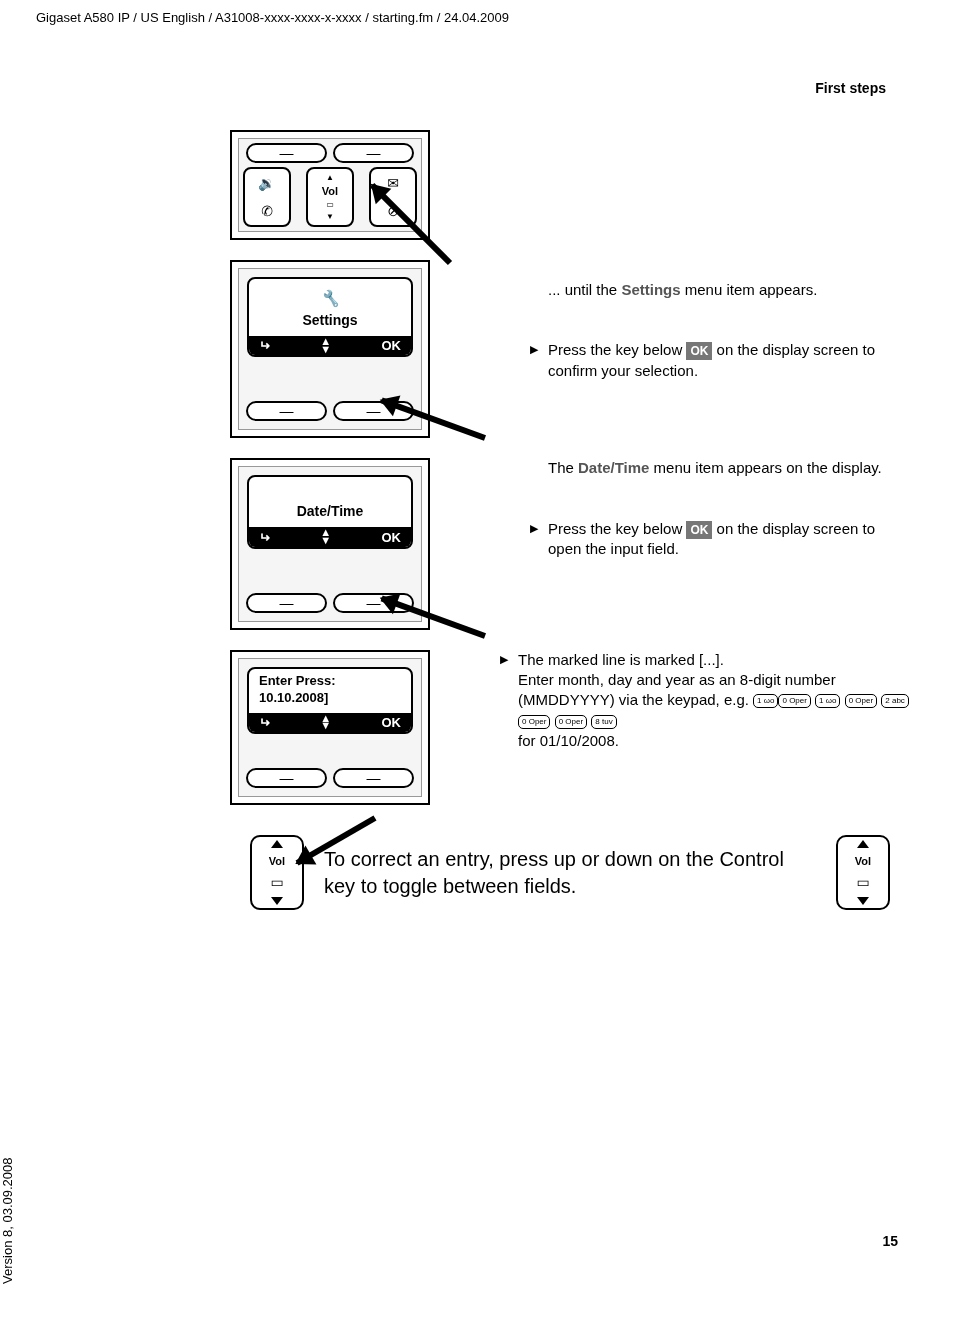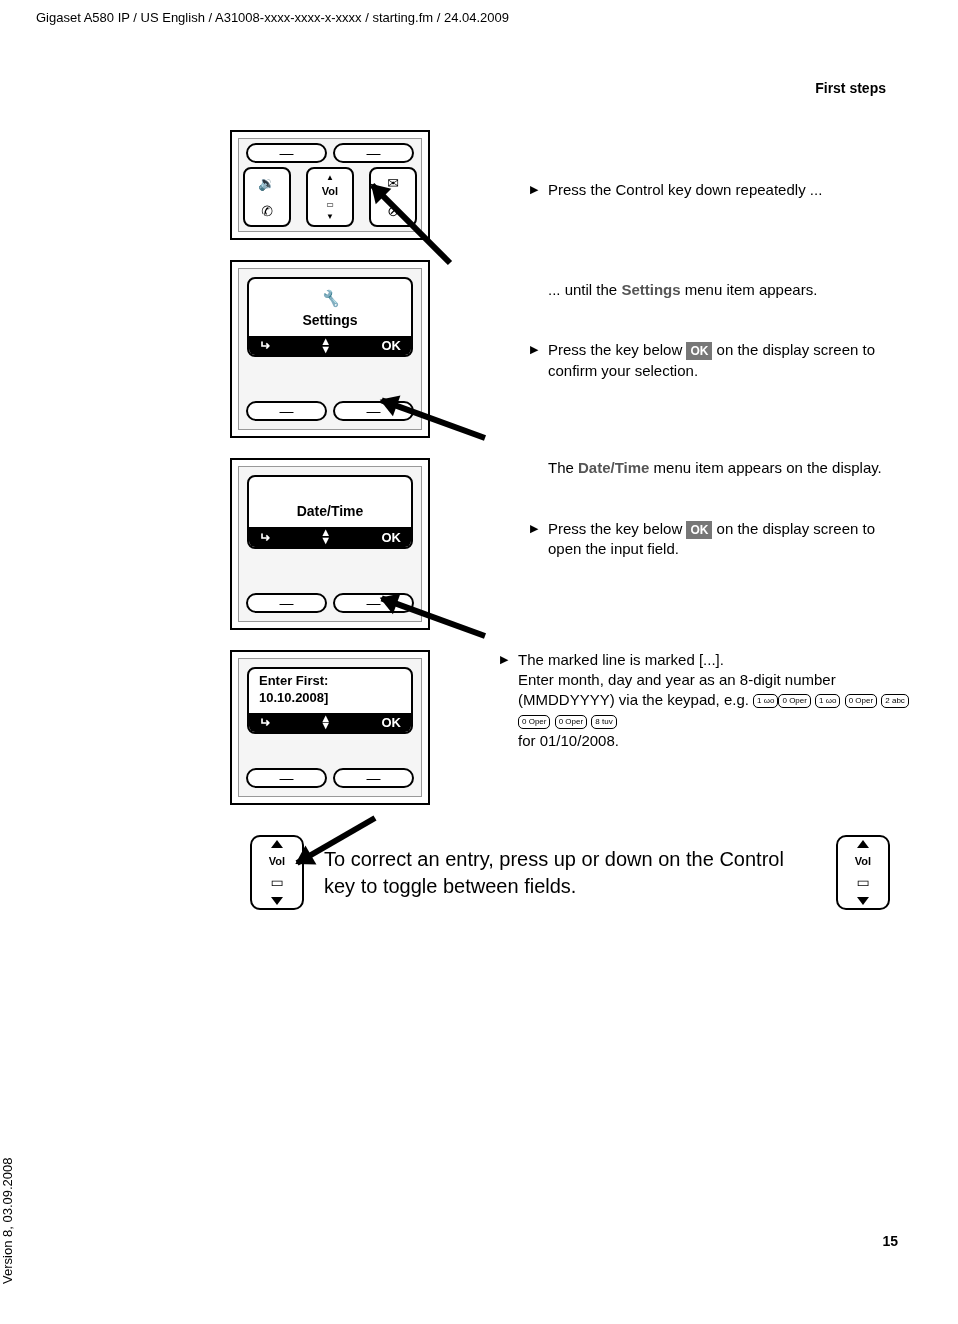--- a/index.html
+++ b/index.html
@@ -302,23 +302,20 @@
             </div>
             <div class="phone-side-btn">
               <span>✉</span>
               <span>⊘</span>
             </div>
           </div>
         </div>
       </div>
       <div class="arrow-black" style="left:220px; top:130px; transform: rotate(-135deg);"></div>
     </div>
-    <div class="instruction">
-      <div class="bullet" style="margin-top:50px;">Press the Control key down repeatedly ...</div>
-    </div>
   </div>
 
   <div class="step-row" style="margin-top:20px;">
     <div class="phone-graphic">
       <div class="phone-body">
         <div class="phone-inner">
           <div class="phone-screen">
             <div class="screen-content">
               <div class="wrench-icon">🔧</div>
               <div class="screen-title">Settings</div>
@@ -381,21 +378,21 @@
       </div>
     </div>
   </div>
 
   <div class="step-row" style="margin-top:20px;">
     <div class="phone-graphic">
       <div class="phone-body">
         <div class="phone-inner">
           <div class="phone-screen">
             <div class="screen-content" style="text-align:left; padding:4px 6px 0 6px;">
-              <div class="screen-entry-label">Enter First:</div>
+              <div class="screen-entry-label">Enter Press:</div>
               <div class="screen-entry-value">10.10.2008]</div>
             </div>
             <div class="screen-bottom-bar">
               <span class="back-icon">↵</span>
               <span class="updown-combo">▲<br>▼</span>
               <span>OK</span>
             </div>
           </div>
           <div style="height:30px;"></div>
           <div class="phone-buttons-row">

